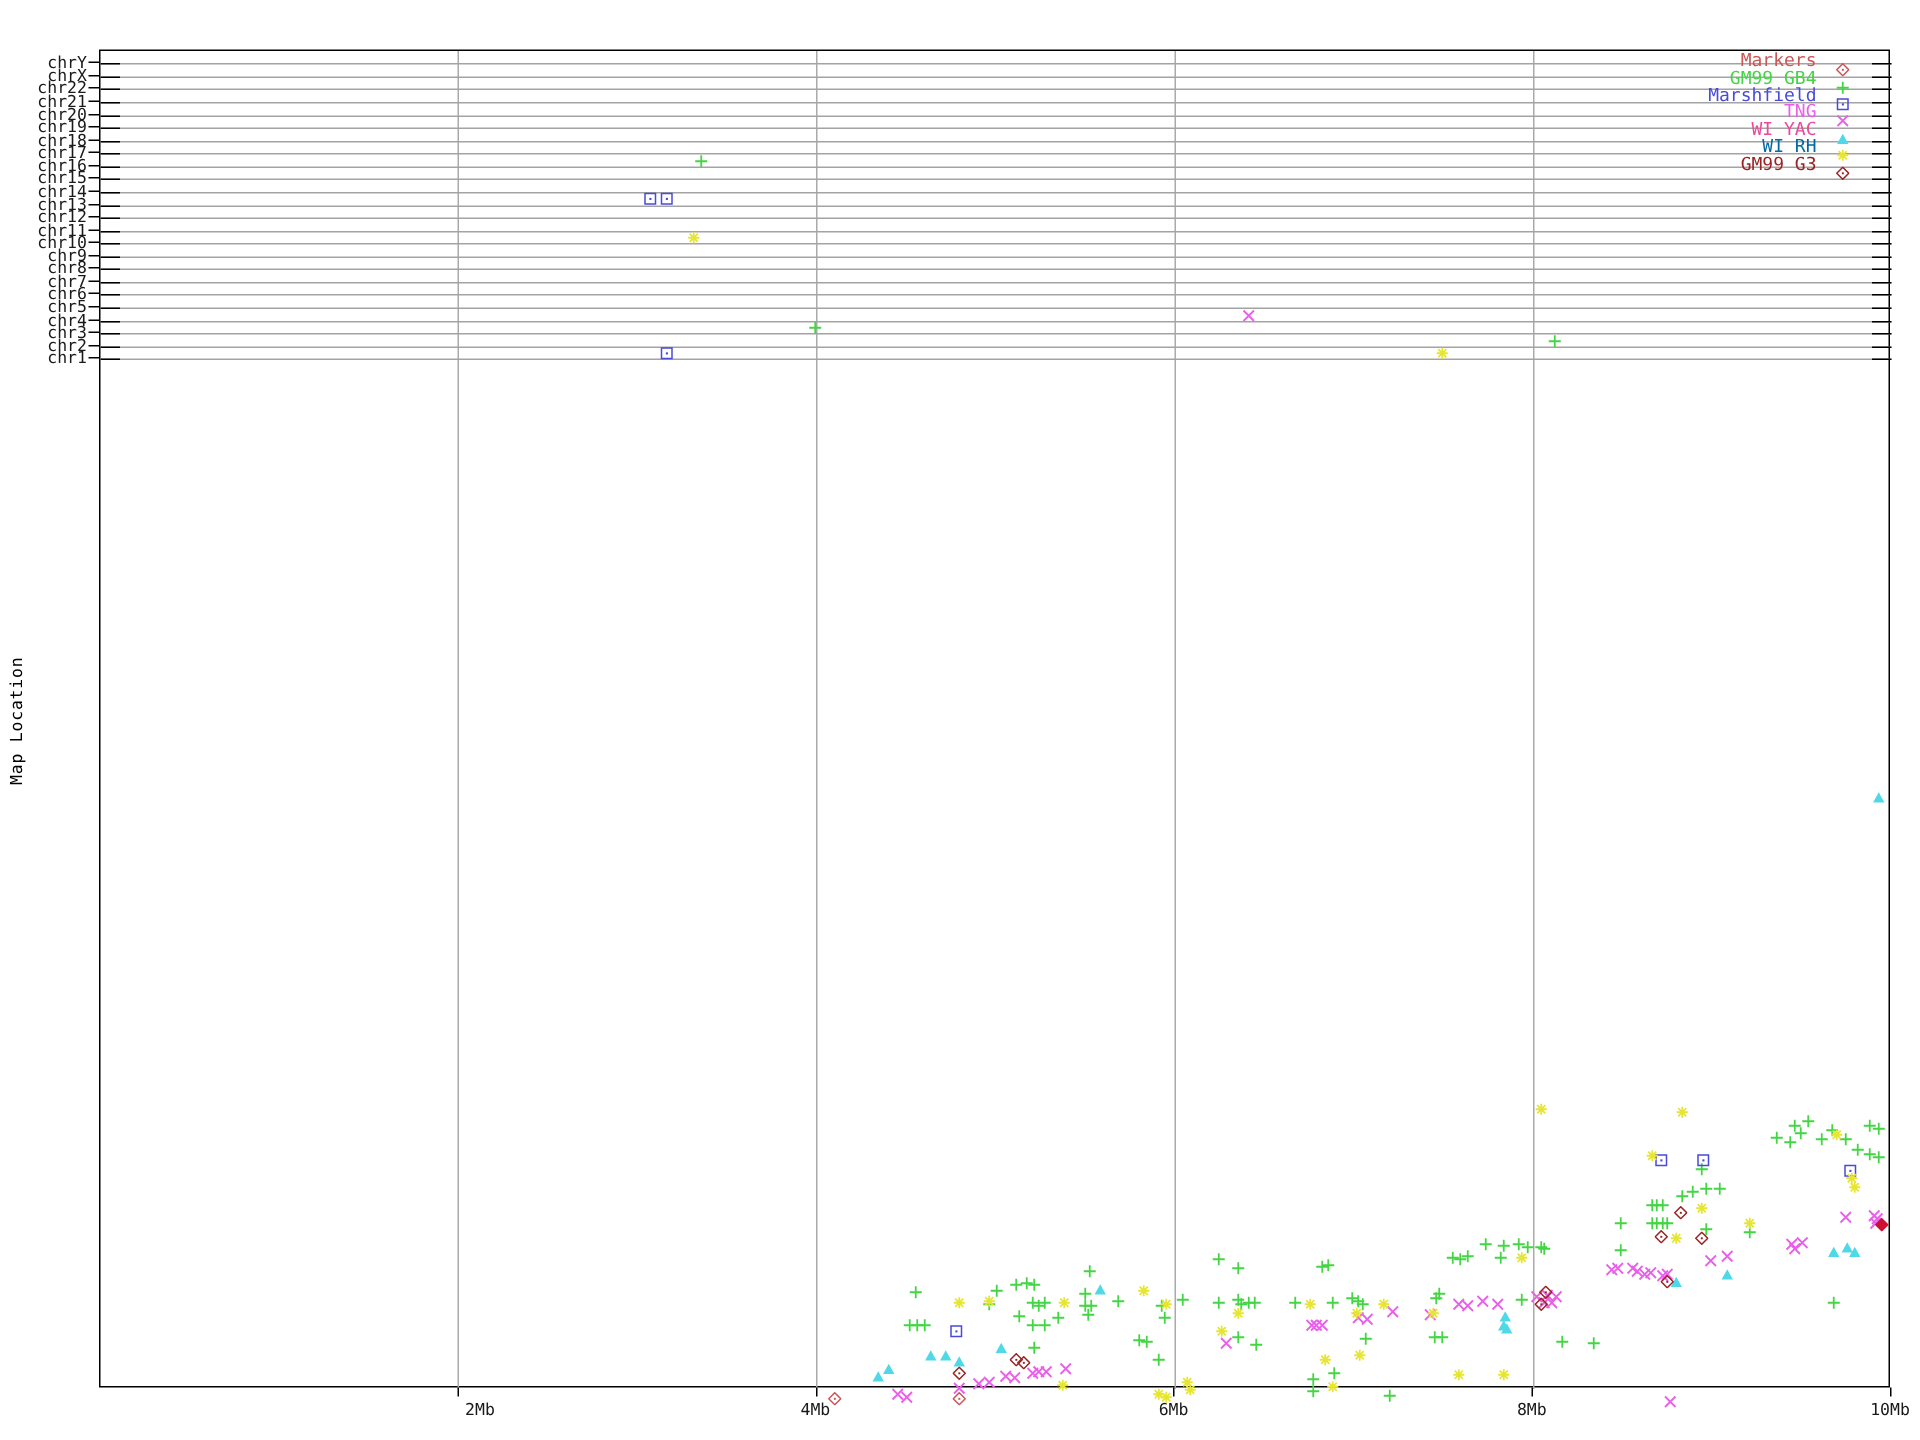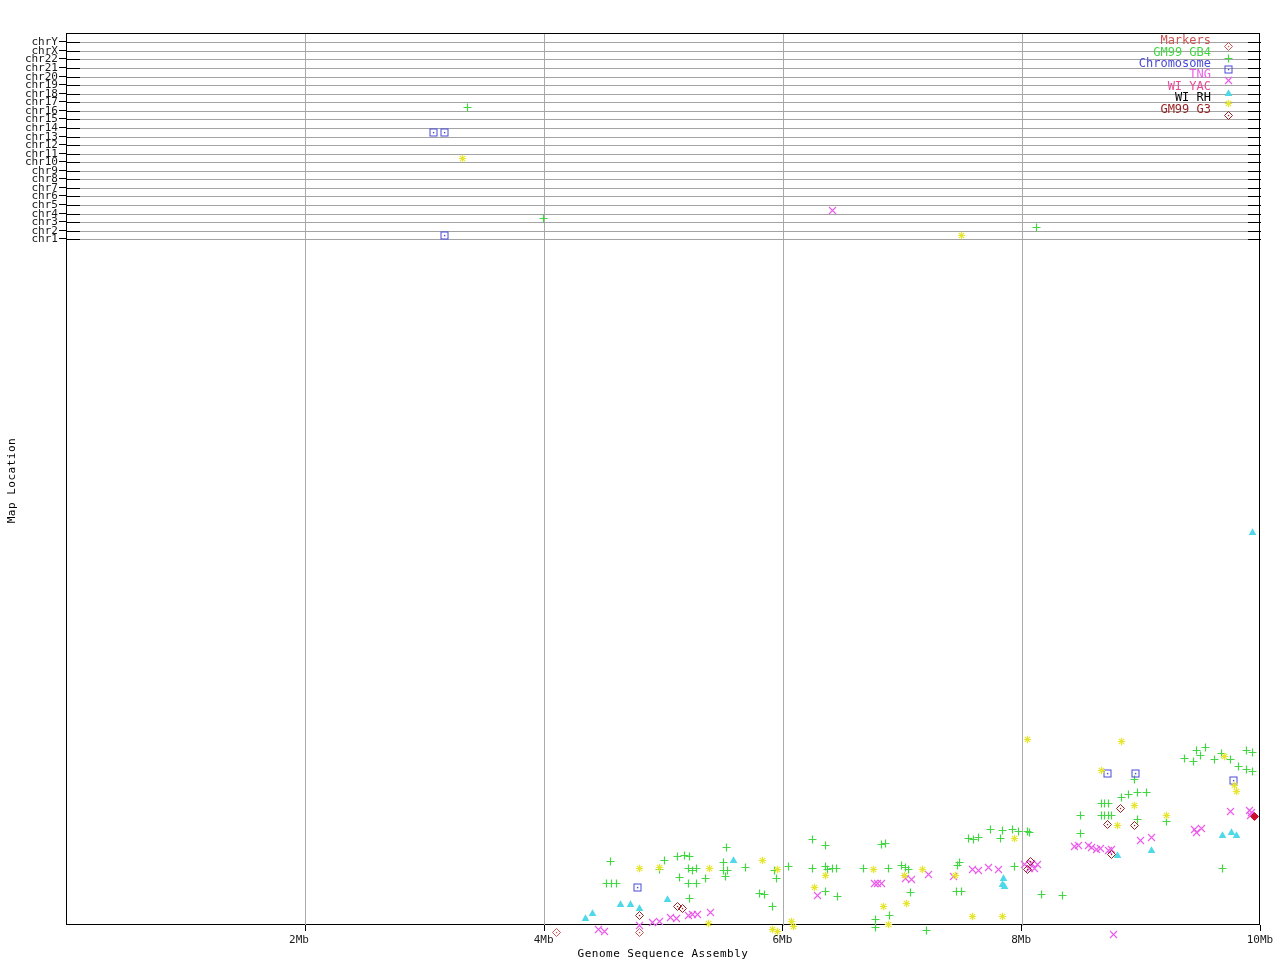--- a/index.html
+++ b/index.html
@@ -25,21 +25,20 @@
   .legend-row{display:flex;justify-content:flex-end;align-items:center;height:11.4px;padding-right:7px;}
   .legend-label{font-size:12px;line-height:11px;white-space:pre;}
   .legend-marker{margin-left:13px;width:9px;height:9px;flex:0 0 9px;}
   .marker{position:absolute;width:9px;height:9px;}
 </style>
 </head>
 <body>
 
 <div class="chart">
   <div class="ylabel">Map Location</div>
-  <div class="xlabel">Genome Sequence Assembly</div>
   <div class="plot" id="plot">
       <div class="gridline" style="left: 238.3px;"></div>
       <div class="gridline" style="left: 477.1px;"></div>
       <div class="gridline" style="left: 715.9px;"></div>
       <div class="gridline" style="left: 954.7px;"></div>
       <div class="chrline" style="top: 8.3px;">
         <span class="endL"></span>
         <span class="endR"></span>
       </div>
       <div class="chrline" style="top: 16.866px;">
@@ -130,21 +129,21 @@
         <span class="endL"></span>
         <span class="endR"></span>
       </div>
       <div class="chrline" style="top: 205.318px;">
         <span class="endL"></span>
         <span class="endR"></span>
       </div>
     </div>
   <div id="decor">
       <div class="xtick" style="left: 304.8px;"></div>
-      <div class="xticklabel" style="left: 269px;">2Mb</div>
+      <div class="xticklabel" style="left: 290px;">2Mb</div>
       <div class="xtick" style="left: 543.6px;"></div>
       <div class="xticklabel" style="left: 513.6px;">4Mb</div>
       <div class="xtick" style="left: 782.4px;"></div>
       <div class="xticklabel" style="left: 752.4px;">6Mb</div>
       <div class="xtick" style="left: 1021.2px;"></div>
       <div class="xticklabel" style="left: 991.2px;">8Mb</div>
       <div class="xtick" style="left: 1260px;"></div>
       <div class="xticklabel" style="left: 1230px;">10Mb</div>
       <div class="chrtickout" style="left: 59px; top: 41.3px;"></div>
       <div class="chrlabel" style="right: 1222px; top: 37.3px;">chrY</div>
@@ -866,40 +865,40 @@
             <rect x="3.9" y="3.9" width="1.3" height="1.3" fill="#cc5555"></rect>
           </svg></span>
       </div>
       <div class="legend-row">
         <span class="legend-label" style="color: rgb(68, 213, 68);">GM99 GB4</span>
         <span class="legend-marker"><svg width="9" height="9" viewBox="0 0 9 9">
             <path d="M4.5 0.5V8.5M0.5 4.5H8.5" stroke="#44d544" stroke-width="1.2" fill="none"></path>
           </svg></span>
       </div>
       <div class="legend-row">
-        <span class="legend-label" style="color: rgb(74, 74, 217);">Chromosome</span>
+        <span class="legend-label" style="color: rgb(74, 74, 217);">Marshfield</span>
         <span class="legend-marker"><svg width="9" height="9" viewBox="0 0 9 9">
             <rect x="1" y="1" width="7" height="7" fill="none" stroke="#4a4ad9"></rect>
             <rect x="3.9" y="3.9" width="1.4" height="1.4" fill="#4a4ad9"></rect>
           </svg></span>
       </div>
       <div class="legend-row">
         <span class="legend-label" style="color: rgb(234, 95, 234);">TNG</span>
         <span class="legend-marker"><svg width="9" height="9" viewBox="0 0 9 9">
             <path d="M1 1L8 8M8 1L1 8" stroke="#ea5fea" stroke-width="1.2" fill="none"></path>
           </svg></span>
       </div>
       <div class="legend-row">
         <span class="legend-label" style="color: #ec4899;">WI YAC</span>
         <span class="legend-marker"><svg width="9" height="9" viewBox="0 0 9 9">
             <path d="M4.5 1.2L8.3 8H0.7Z" fill="#4fd9e8"></path>
           </svg></span>
       </div>
       <div class="legend-row">
-        <span class="legend-label" style="color: #000000; text-align: right;">WI RH</span>
+        <span class="legend-label" style="color: #0369a1; text-align: right;">WI RH</span>
         <span class="legend-marker"><svg width="9" height="9" viewBox="0 0 9 9">
             <path d="M4.5 0.8V8.2M0.8 4.5H8.2M1.8 1.8L7.2 7.2M7.2 1.8L1.8 7.2" stroke="#e6e632" stroke-width="1.2" fill="none"></path>
           </svg></span>
       </div>
       <div class="legend-row">
         <span class="legend-label" style="color: rgb(153, 34, 34);">GM99 G3</span>
         <span class="legend-marker"><svg width="9" height="9" viewBox="0 0 9 9">
             <path d="M4.5 0.5L8.5 4.5L4.5 8.5L0.5 4.5Z" fill="none" stroke="#992222"></path>
             <rect x="3.9" y="3.9" width="1.3" height="1.3" fill="#992222"></rect>
           </svg></span>

